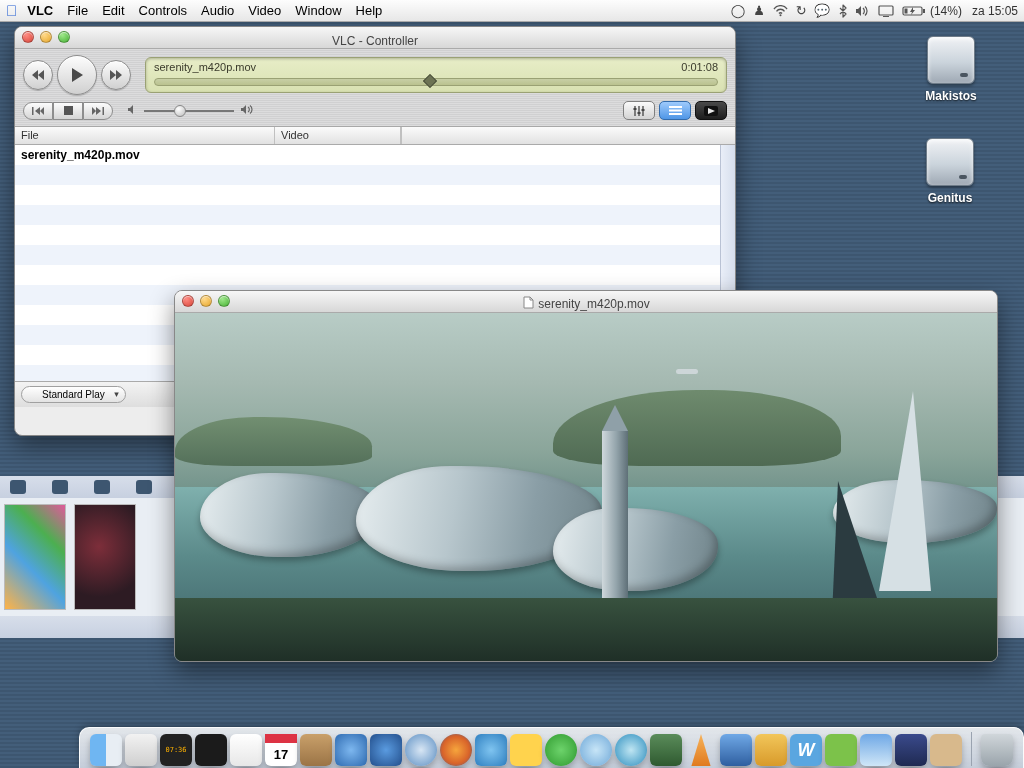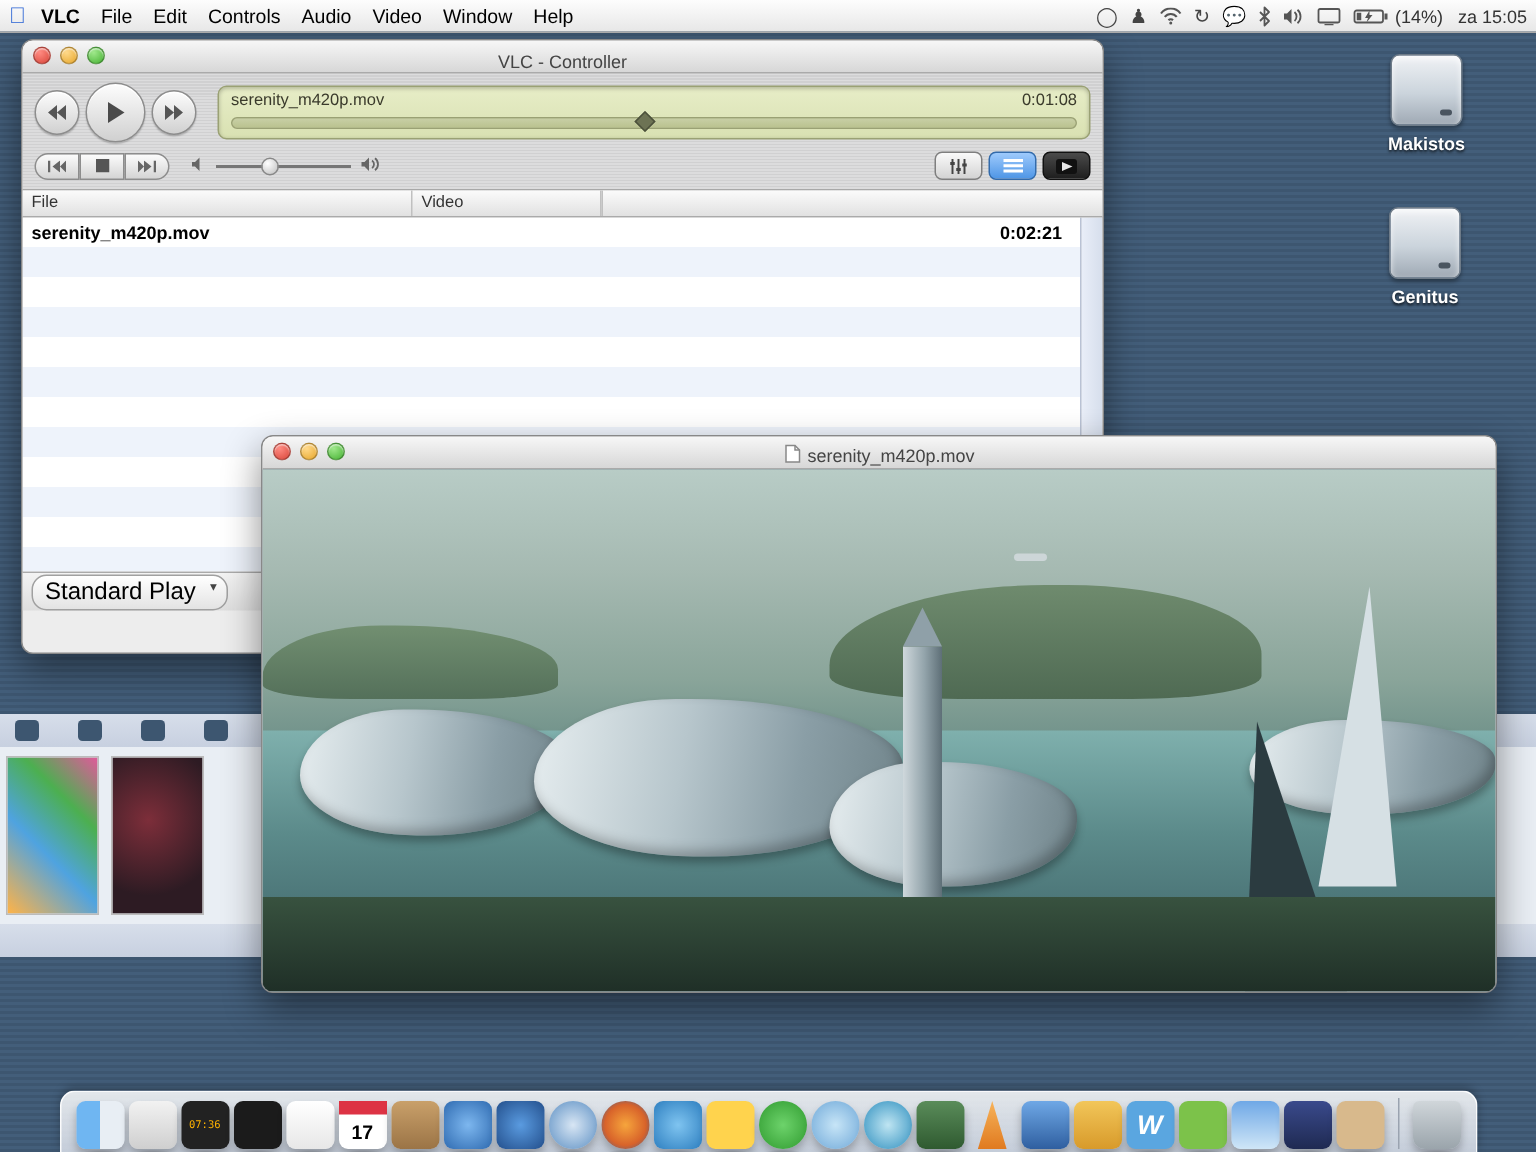--- a/index.html
+++ b/index.html
@@ -180,21 +180,21 @@
     background:linear-gradient(to right,#e9eef8,#d6deec);
     border-left:1px solid #b9c2d4;
   }
 
   .footer{
     height:26px;
     background:linear-gradient(#f3f3f3,#dedede);
     border-top:1px solid #aaa; display:flex; align-items:center;
   }
   .footer-select{
-    margin:0 6px; padding:2px 20px 2px 8px; font-size:16px;
+    margin:0 6px; padding:2px 20px 2px 20px; font-size:10px;
     background:linear-gradient(#fff,#e3e3e3);
     border:1px solid #a0a0a0; border-radius:10px;
     position:relative;
   }
   .footer-select::after{ content:"▾"; position:absolute; right:6px; top:2px; font-size:9px; color:#444;}
 
   
   .video-body{
     width:100%; height:calc(100% - 22px);
     background:#6a8a8f;
@@ -239,21 +239,21 @@
   .sprockets{position:absolute;left:0;right:0;height:22px;display:flex;gap:26px;padding:4px 10px;}
   .sprockets.top{top:0;} .sprockets.bot{bottom:0;}
   .sprockets span{width:16px;height:14px;background:#3d5670;border-radius:3px;}
   .thumb{position:absolute;top:28px;bottom:28px;width:62px;border:1px solid #bbb;}
   .thumb.a{left:4px;background:linear-gradient(45deg,#ffb347,#4fa3e0 40%,#4caf50 70%,#e05a9b);}
   .thumb.b{left:74px;background:radial-gradient(circle at 40% 40%,#7d2e3a,#2d1b23 70%);}
 
   
   .dock-wrap{
     position:absolute; left:0; right:0; bottom:0; height:60px;
-    display:flex; justify-content:center; align-items:flex-end;
+    display:flex; justify-content:flex-end; align-items:flex-end;
     z-index:90;
   }
   .dock{
     display:flex; align-items:flex-end; gap:3px;
     padding:4px 10px 2px;
     background:linear-gradient(rgba(255,255,255,.85),rgba(220,225,235,.85));
     border:1px solid rgba(255,255,255,.9);
     border-bottom:none;
     border-radius:10px 10px 0 0;
     box-shadow:0 -2px 6px rgba(0,0,0,.25);
@@ -496,21 +496,20 @@
   <div class="table-head">
     <div class="col-name">File</div>
     <div class="col-author">Video</div>
     <div class="col-scroll"></div>
   </div>
   <div class="table-body">
     <div class="rows">
       <div class="prow">
         <span class="pname">serenity_m420p.mov</span>
         <span class="pauthor"></span>
-        <span class="pdur">0:02:21</span>
       </div>
     </div>
     <div class="table-scroll"></div>
   </div>
 
   <div class="footer">
     <div class="footer-select">
       <span>Standard Play</span>
     </div>
   </div>

